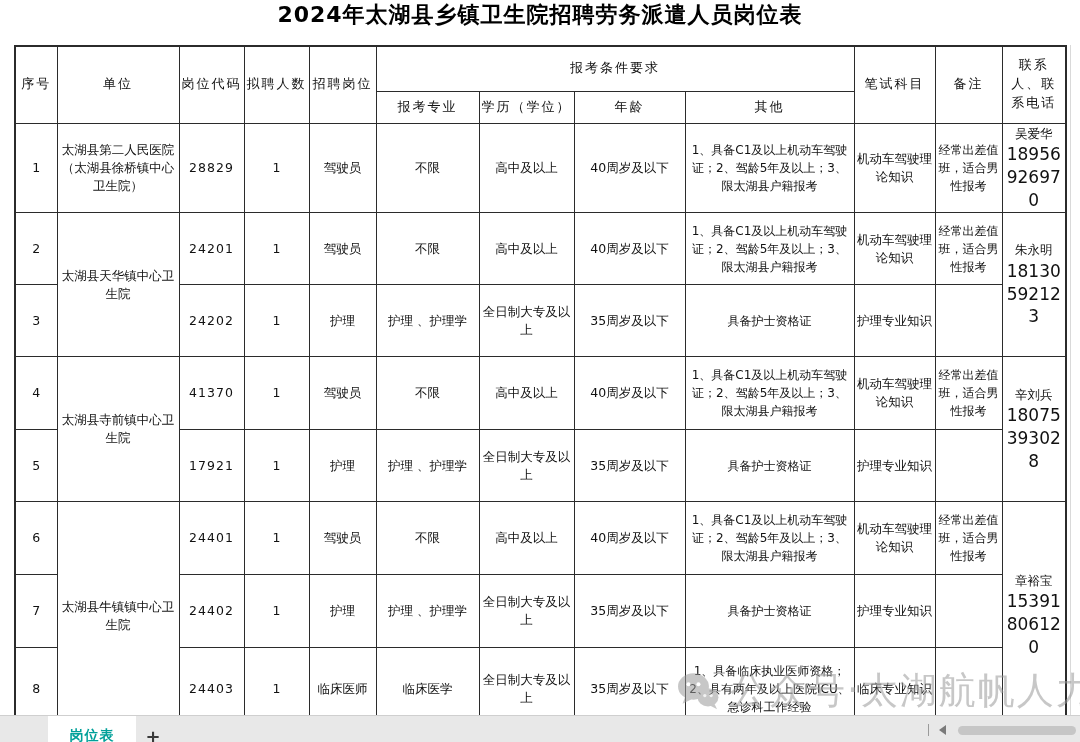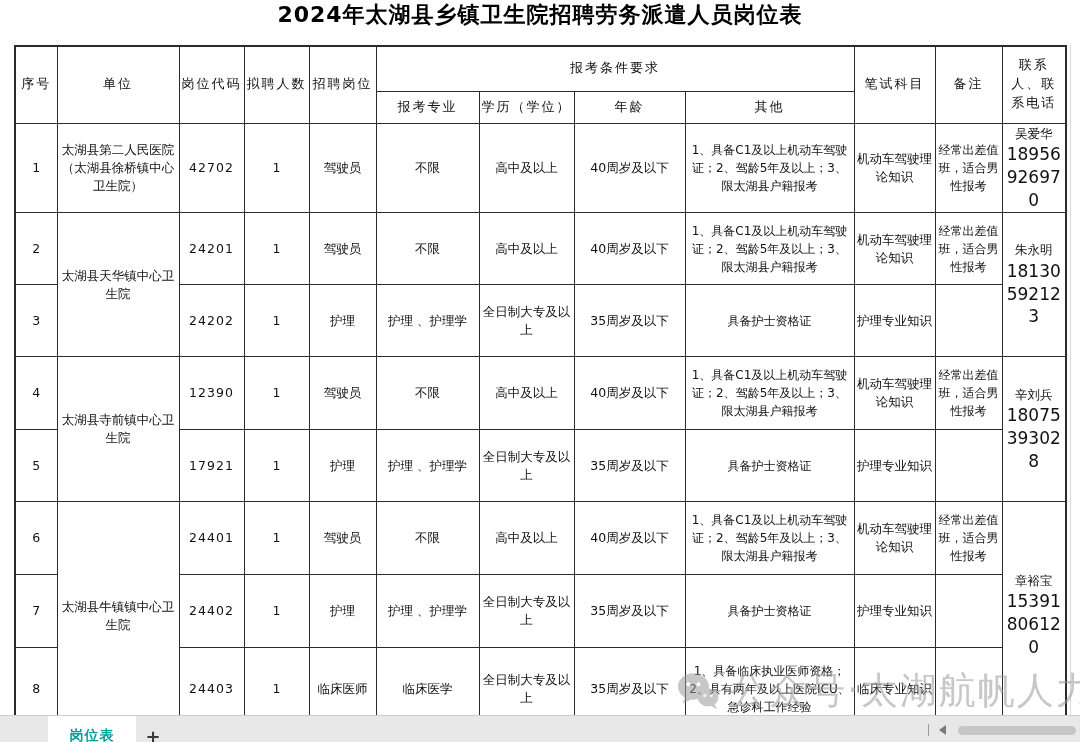--- a/index.html
+++ b/index.html
@@ -84,21 +84,21 @@
         <th>报考专业</th>
         <th>学历（学位）</th>
         <th>年龄</th>
         <th>其他</th>
       </tr>
     </thead>
     <tbody>
       <tr style="height:76px">
         <td>1</td>
         <td>太湖县第二人民医院（太湖县徐桥镇中心卫生院）</td>
-        <td class="mono-num">42702</td>
+        <td class="mono-num">28829</td>
         <td>1</td>
         <td>驾驶员</td>
         <td>不限</td>
         <td>高中及以上</td>
         <td>40周岁及以下</td>
         <td class="small">1、具备C1及以上机动车驾驶证；2、驾龄5年及以上；3、限太湖县户籍报考</td>
         <td>机动车驾驶理论知识</td>
         <td class="small">经常出差值班，适合男性报考</td>
         <td>
           <span class="cname">吴爱华</span>
@@ -130,21 +130,21 @@
         <td>护理 、护理学</td>
         <td>全日制大专及以上</td>
         <td>35周岁及以下</td>
         <td class="small">具备护士资格证</td>
         <td>护理专业知识</td>
         <td class="small"></td>
       </tr>
       <tr style="height:73px">
         <td>4</td>
         <td rowspan="2">太湖县寺前镇中心卫生院</td>
-        <td class="mono-num">12390</td>
+        <td class="mono-num">41370</td>
         <td>1</td>
         <td>驾驶员</td>
         <td>不限</td>
         <td>高中及以上</td>
         <td>40周岁及以下</td>
         <td class="small">1、具备C1及以上机动车驾驶证；2、驾龄5年及以上；3、限太湖县户籍报考</td>
         <td>机动车驾驶理论知识</td>
         <td class="small">经常出差值班，适合男性报考</td>
         <td rowspan="2">
           <span class="cname">辛刘兵</span>

